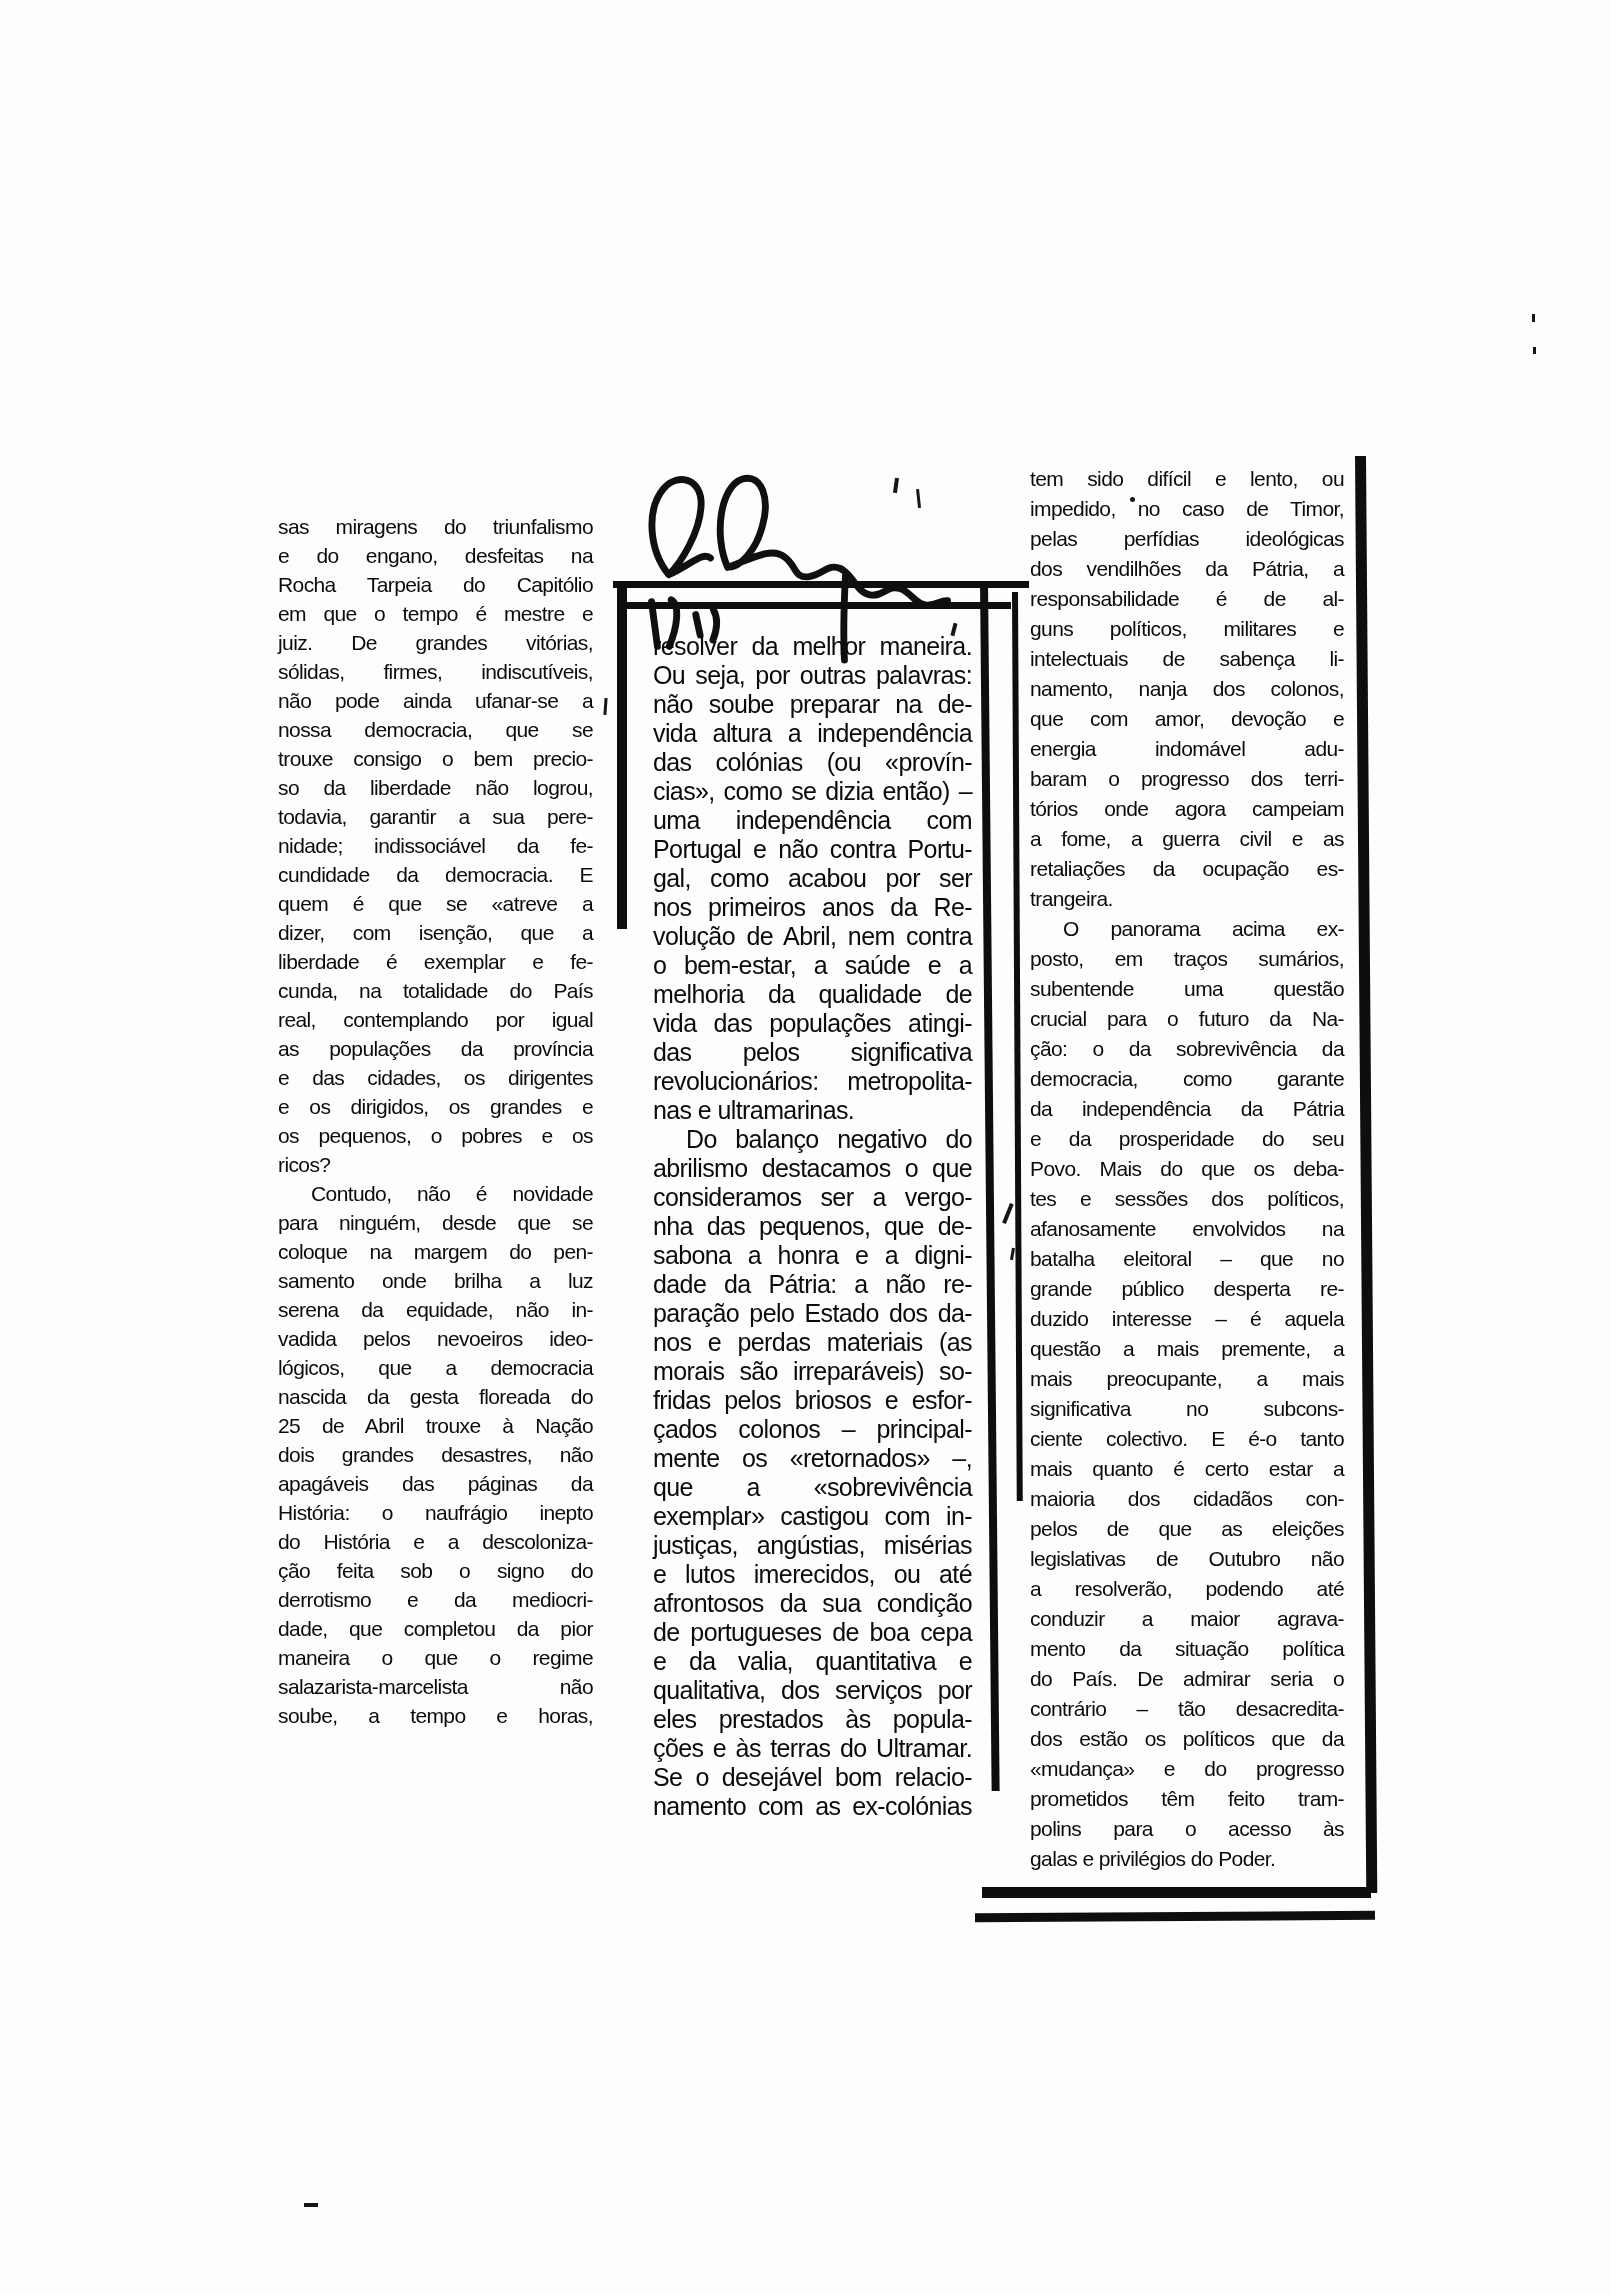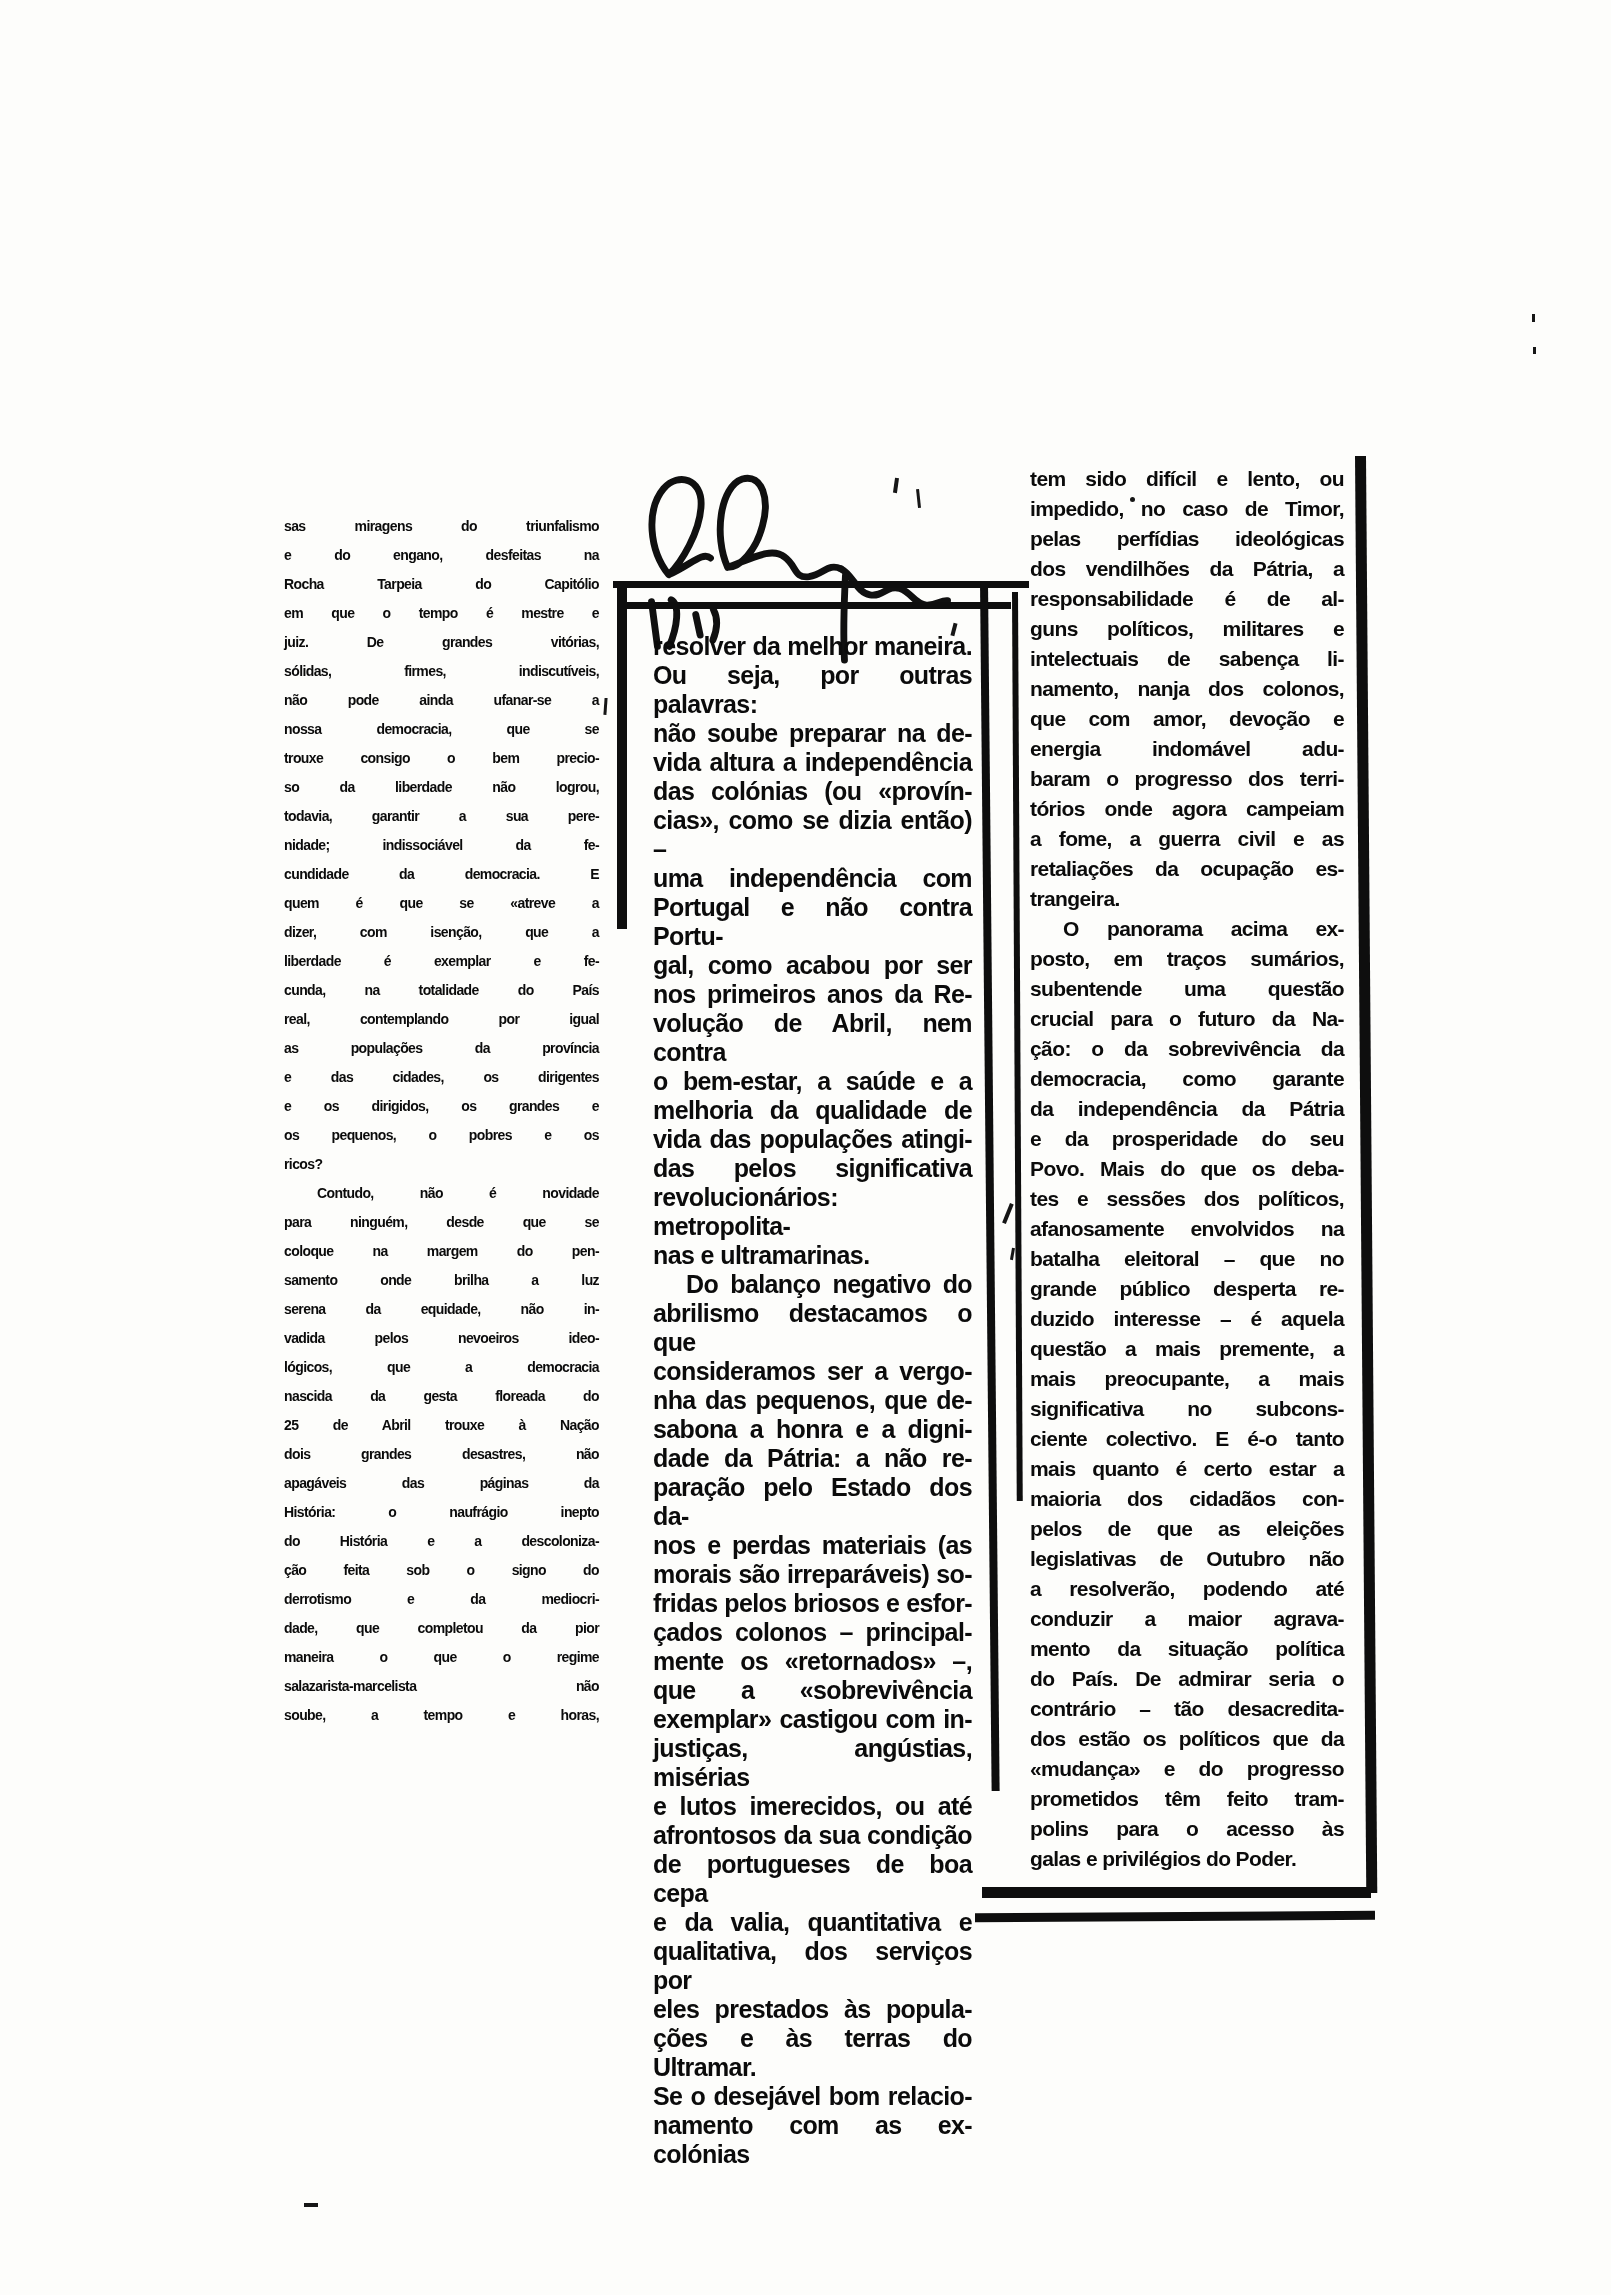--- a/index.html
+++ b/index.html
@@ -6,33 +6,33 @@
   .page{
     position:relative;
     width:1612px;height:2295px;
     background:#fdfdfb;
     overflow:hidden;
     font-family:"Liberation Sans", sans-serif;
   }
   .col{
     position:absolute;
     color:#0b0b0b;
-    font-weight:700;
+    font-weight:400;
     letter-spacing:-0.6px;
   }
   .col .line{
     display:block;
     text-align:justify;
     text-align-last:justify;
     white-space:normal;
     overflow:visible;
   }
   .col .line.indent{ text-indent:33px; }
   .col .line.end{ text-align-last:left; }
-  #col-left  { left:284px;  top:512px; width:315px; font-size:14px; line-height:29px; }
+  #col-left  { left:278px;  top:512px; width:315px; font-size:21px; line-height:29px; }
   #col-middle{ left:653px; top:632px; width:319px; font-size:25px; line-height:29px;  }
   #col-right { left:1030px; top:464px;  width:314px; font-size:21px; line-height:30px;  }
 
   .rule{ position:absolute; background:#0e0e0e; }
   #rule-top-outer { left:613px; top:581px; width:416px; height:7.4px; }
   #rule-top-inner { left:618px; top:602px; width:393px; height:6.9px; }
   #rule-left-bar  { left:617px; top:585px; width:10.3px;  height:344px; }
   #rule-mid-inner { left:980px; top:581px; width:8.4px;  height:1210px; transform:rotate(-0.55deg); transform-origin:top center; }
   #rule-mid-outer { left:1012px; top:592px; width:6.4px;  height:909px; transform:rotate(-0.3deg); transform-origin:top center; }
   #rule-right-bar { left:1355px; top:456px;  width:10.8px;  height:1437px; transform:rotate(-0.45deg); transform-origin:top center; }

